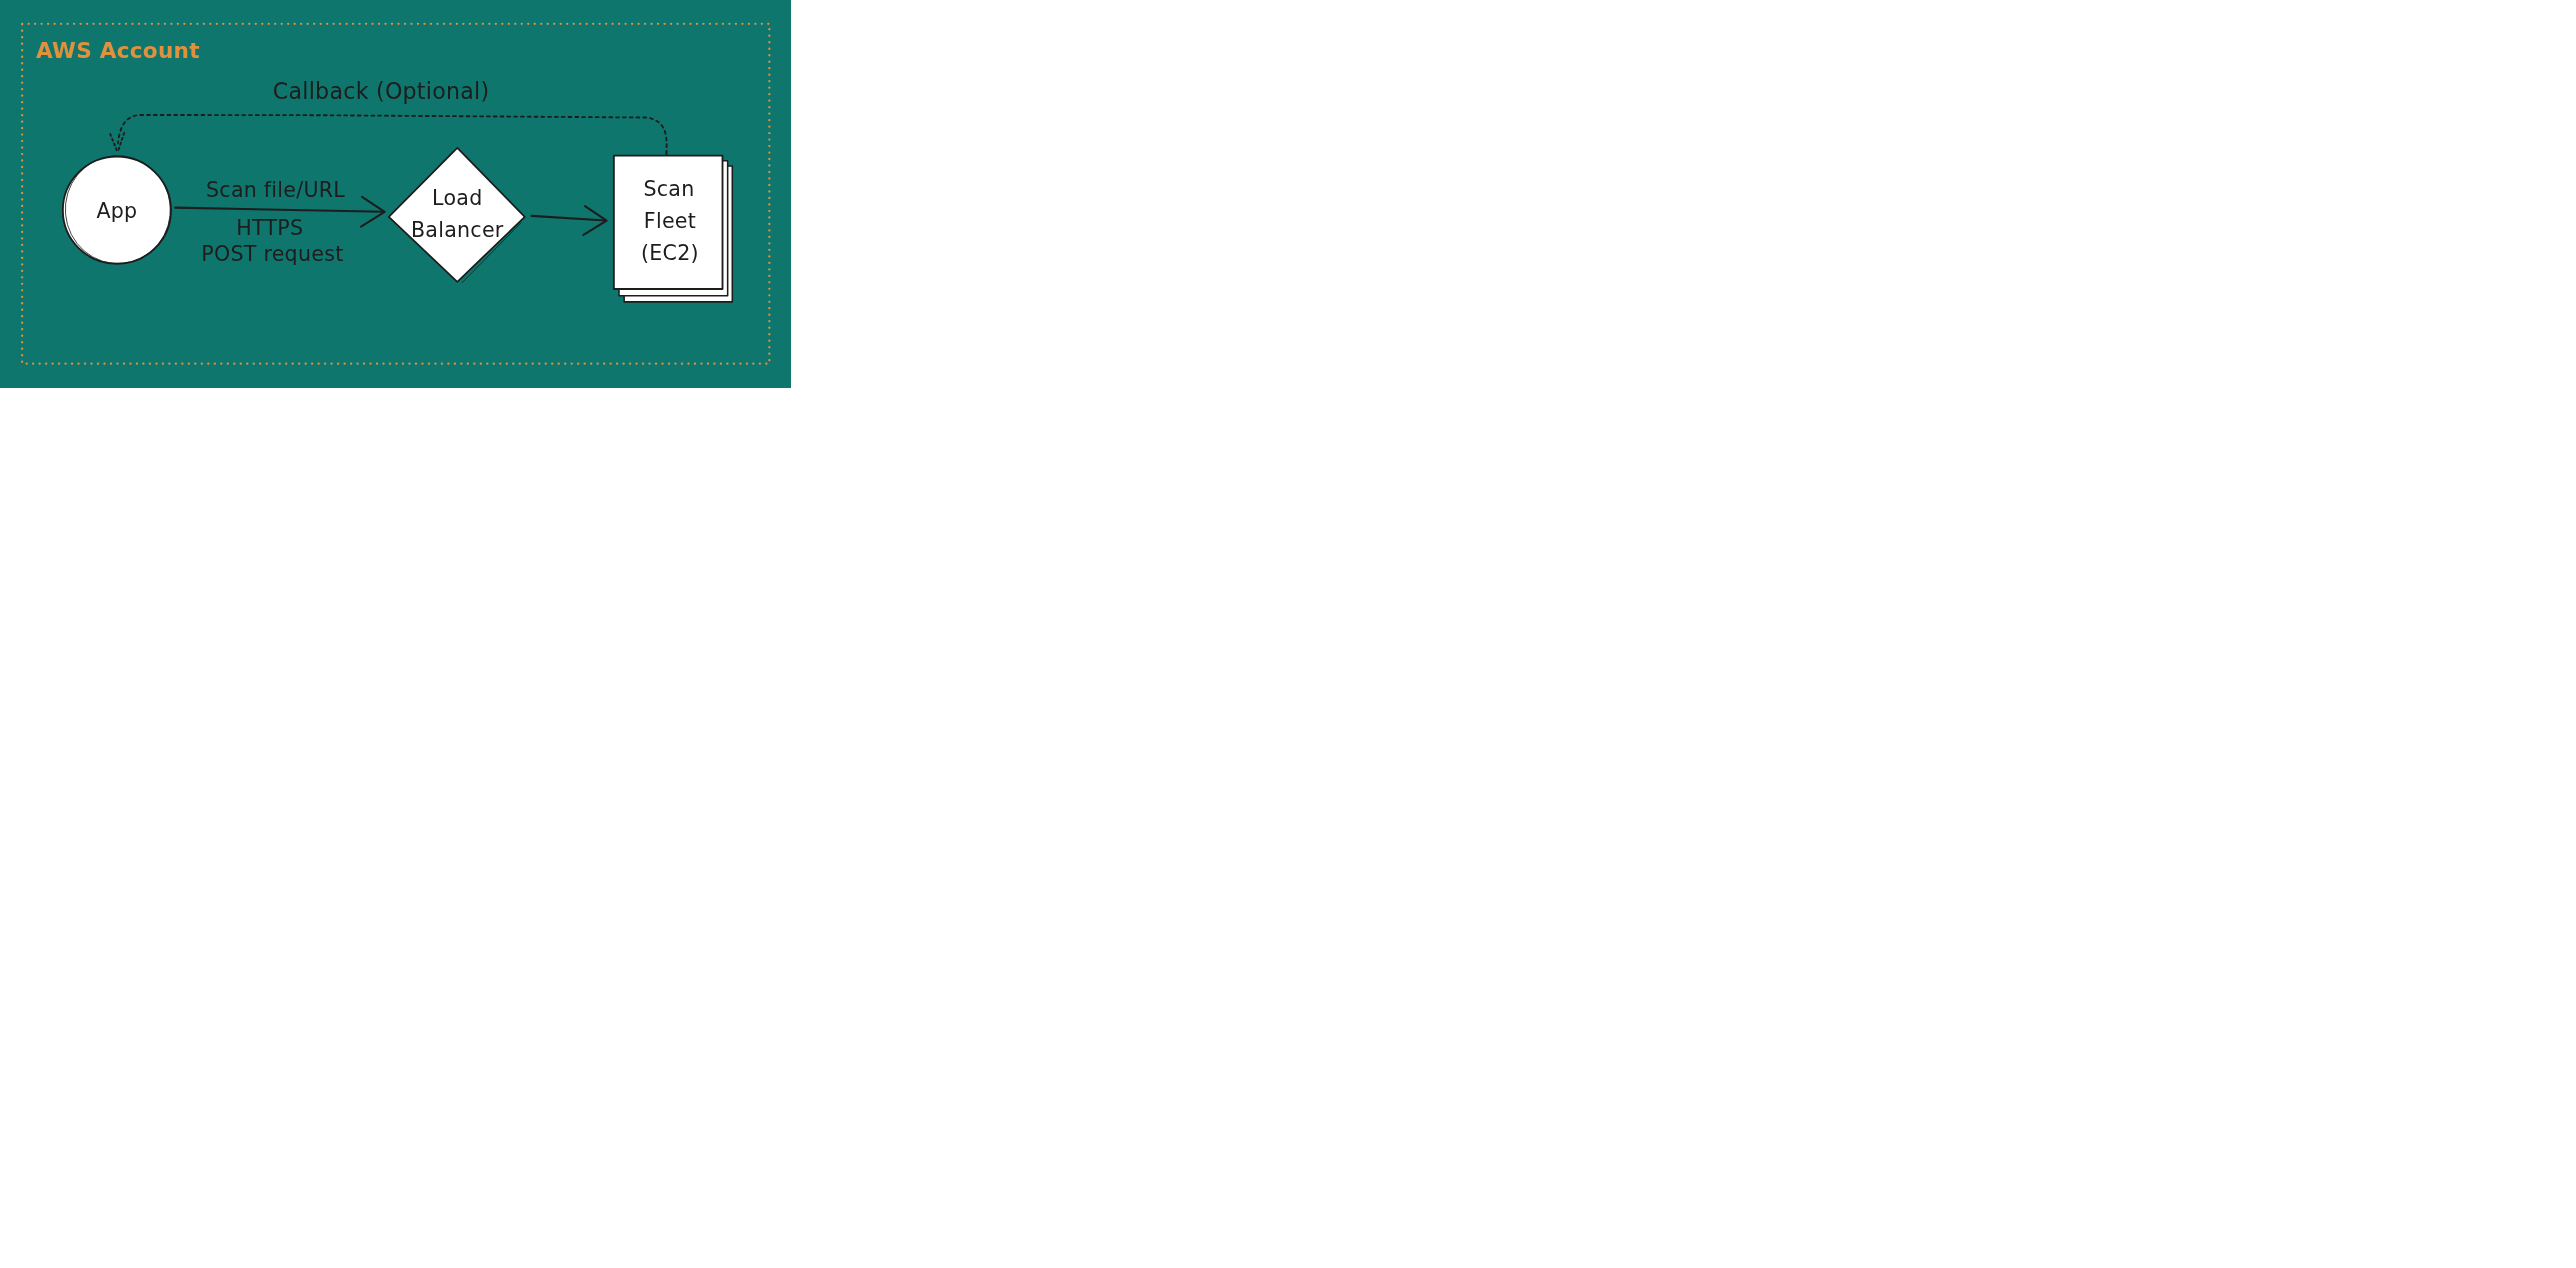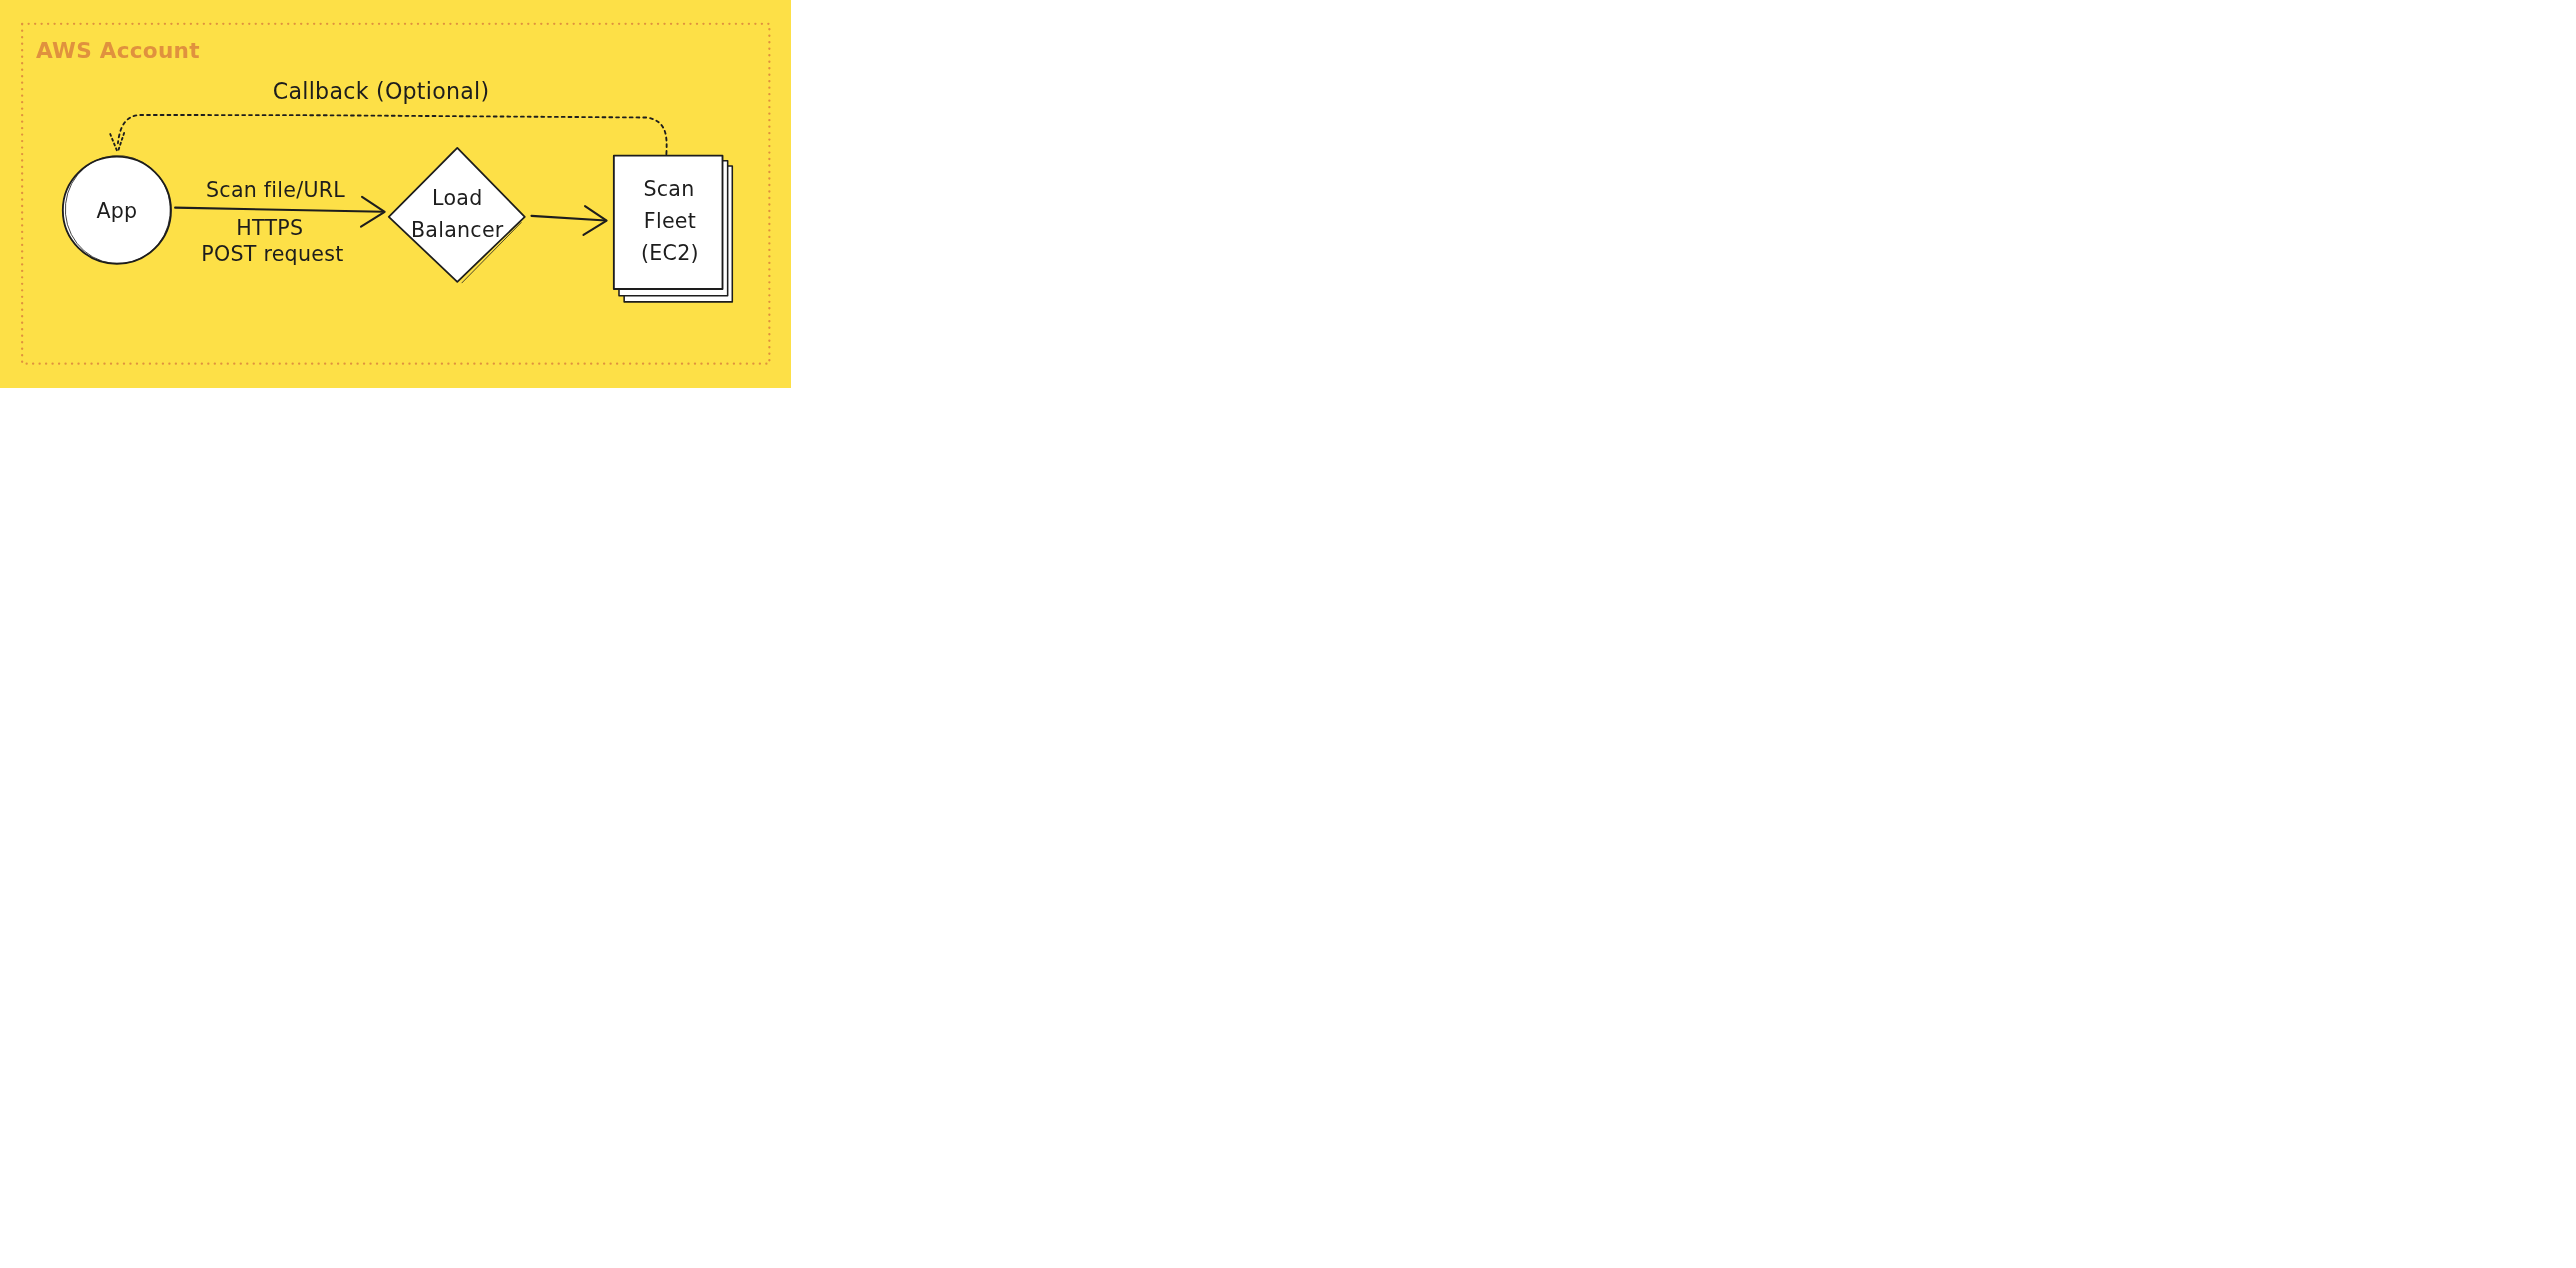--- a/index.html
+++ b/index.html
@@ -7,21 +7,21 @@
     padding: 0;
     background: #ffffff;
     width: 791px;
     height: 388px;
     overflow: hidden;
   }
   .canvas-wrap {
     position: relative;
     width: 791px;
     height: 388px;
-    background: #fde047;
+    background: #0f766e;
   }
   svg { display: block; }
   .hand {
     font-family: "DejaVu Sans", "Liberation Sans", sans-serif;
     letter-spacing: 0.5px;
   }
   .ink-text {
     fill: #1d1d1d;
     font-size: 40px;
   }

